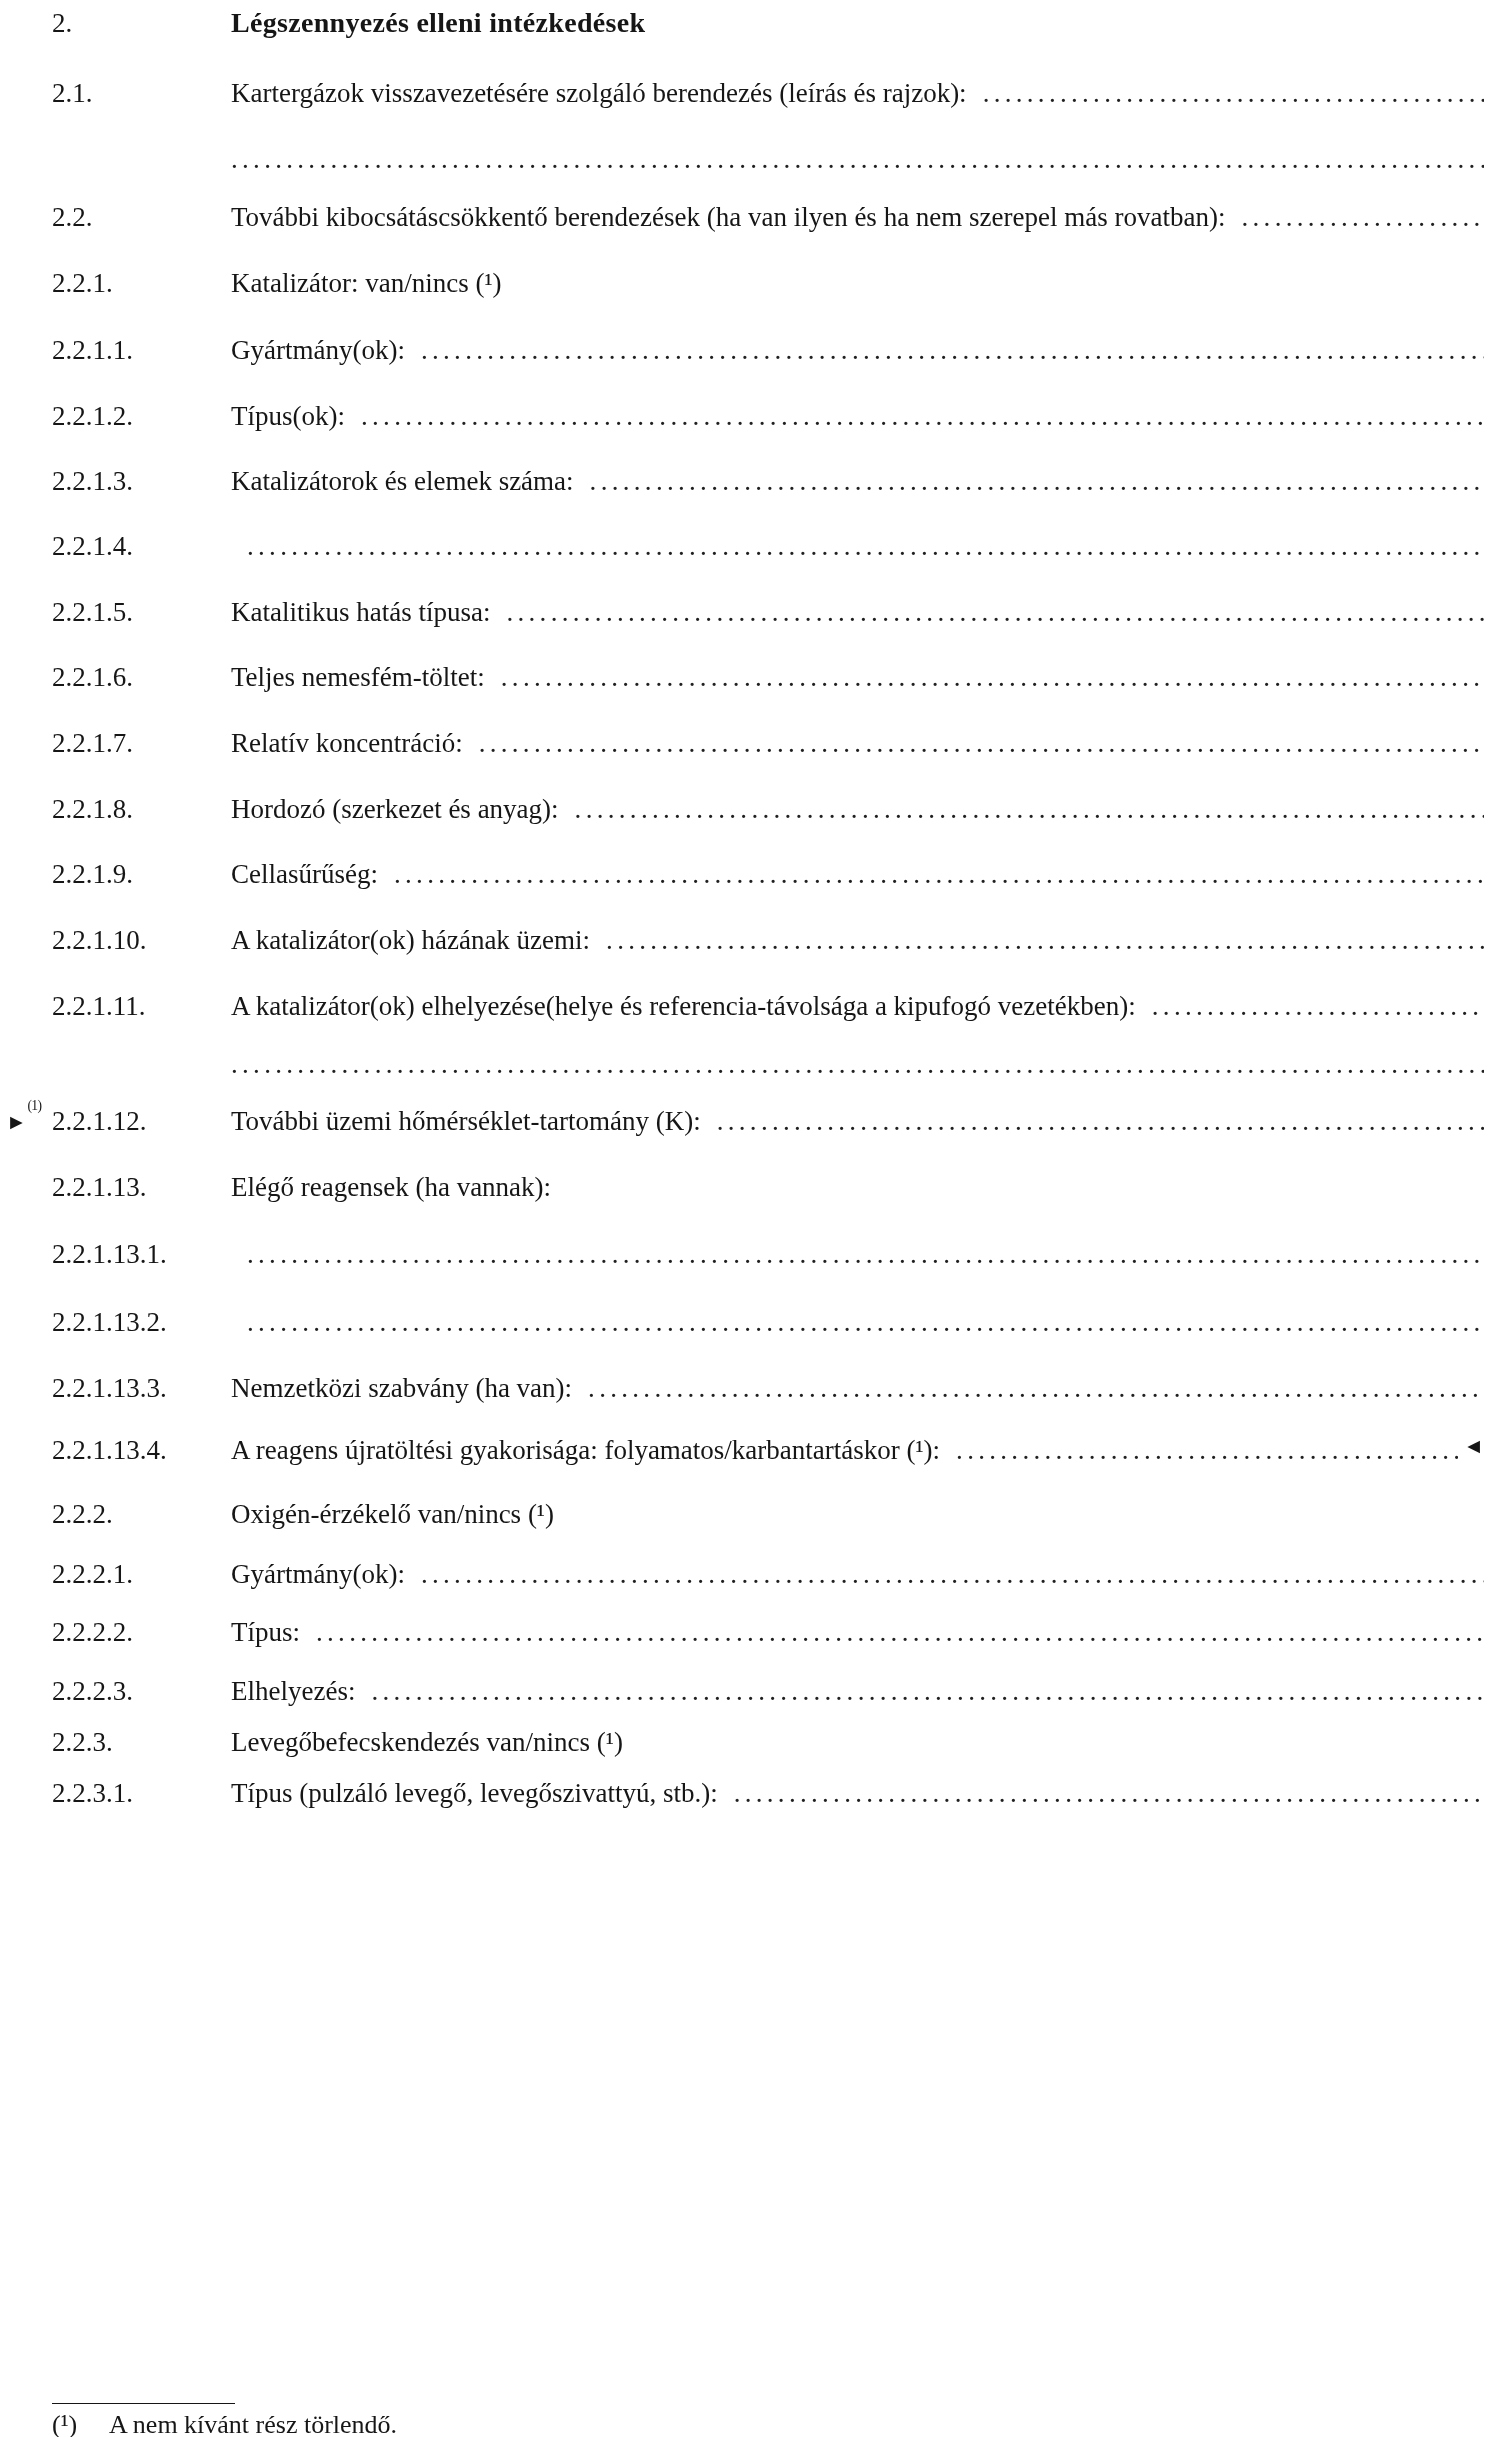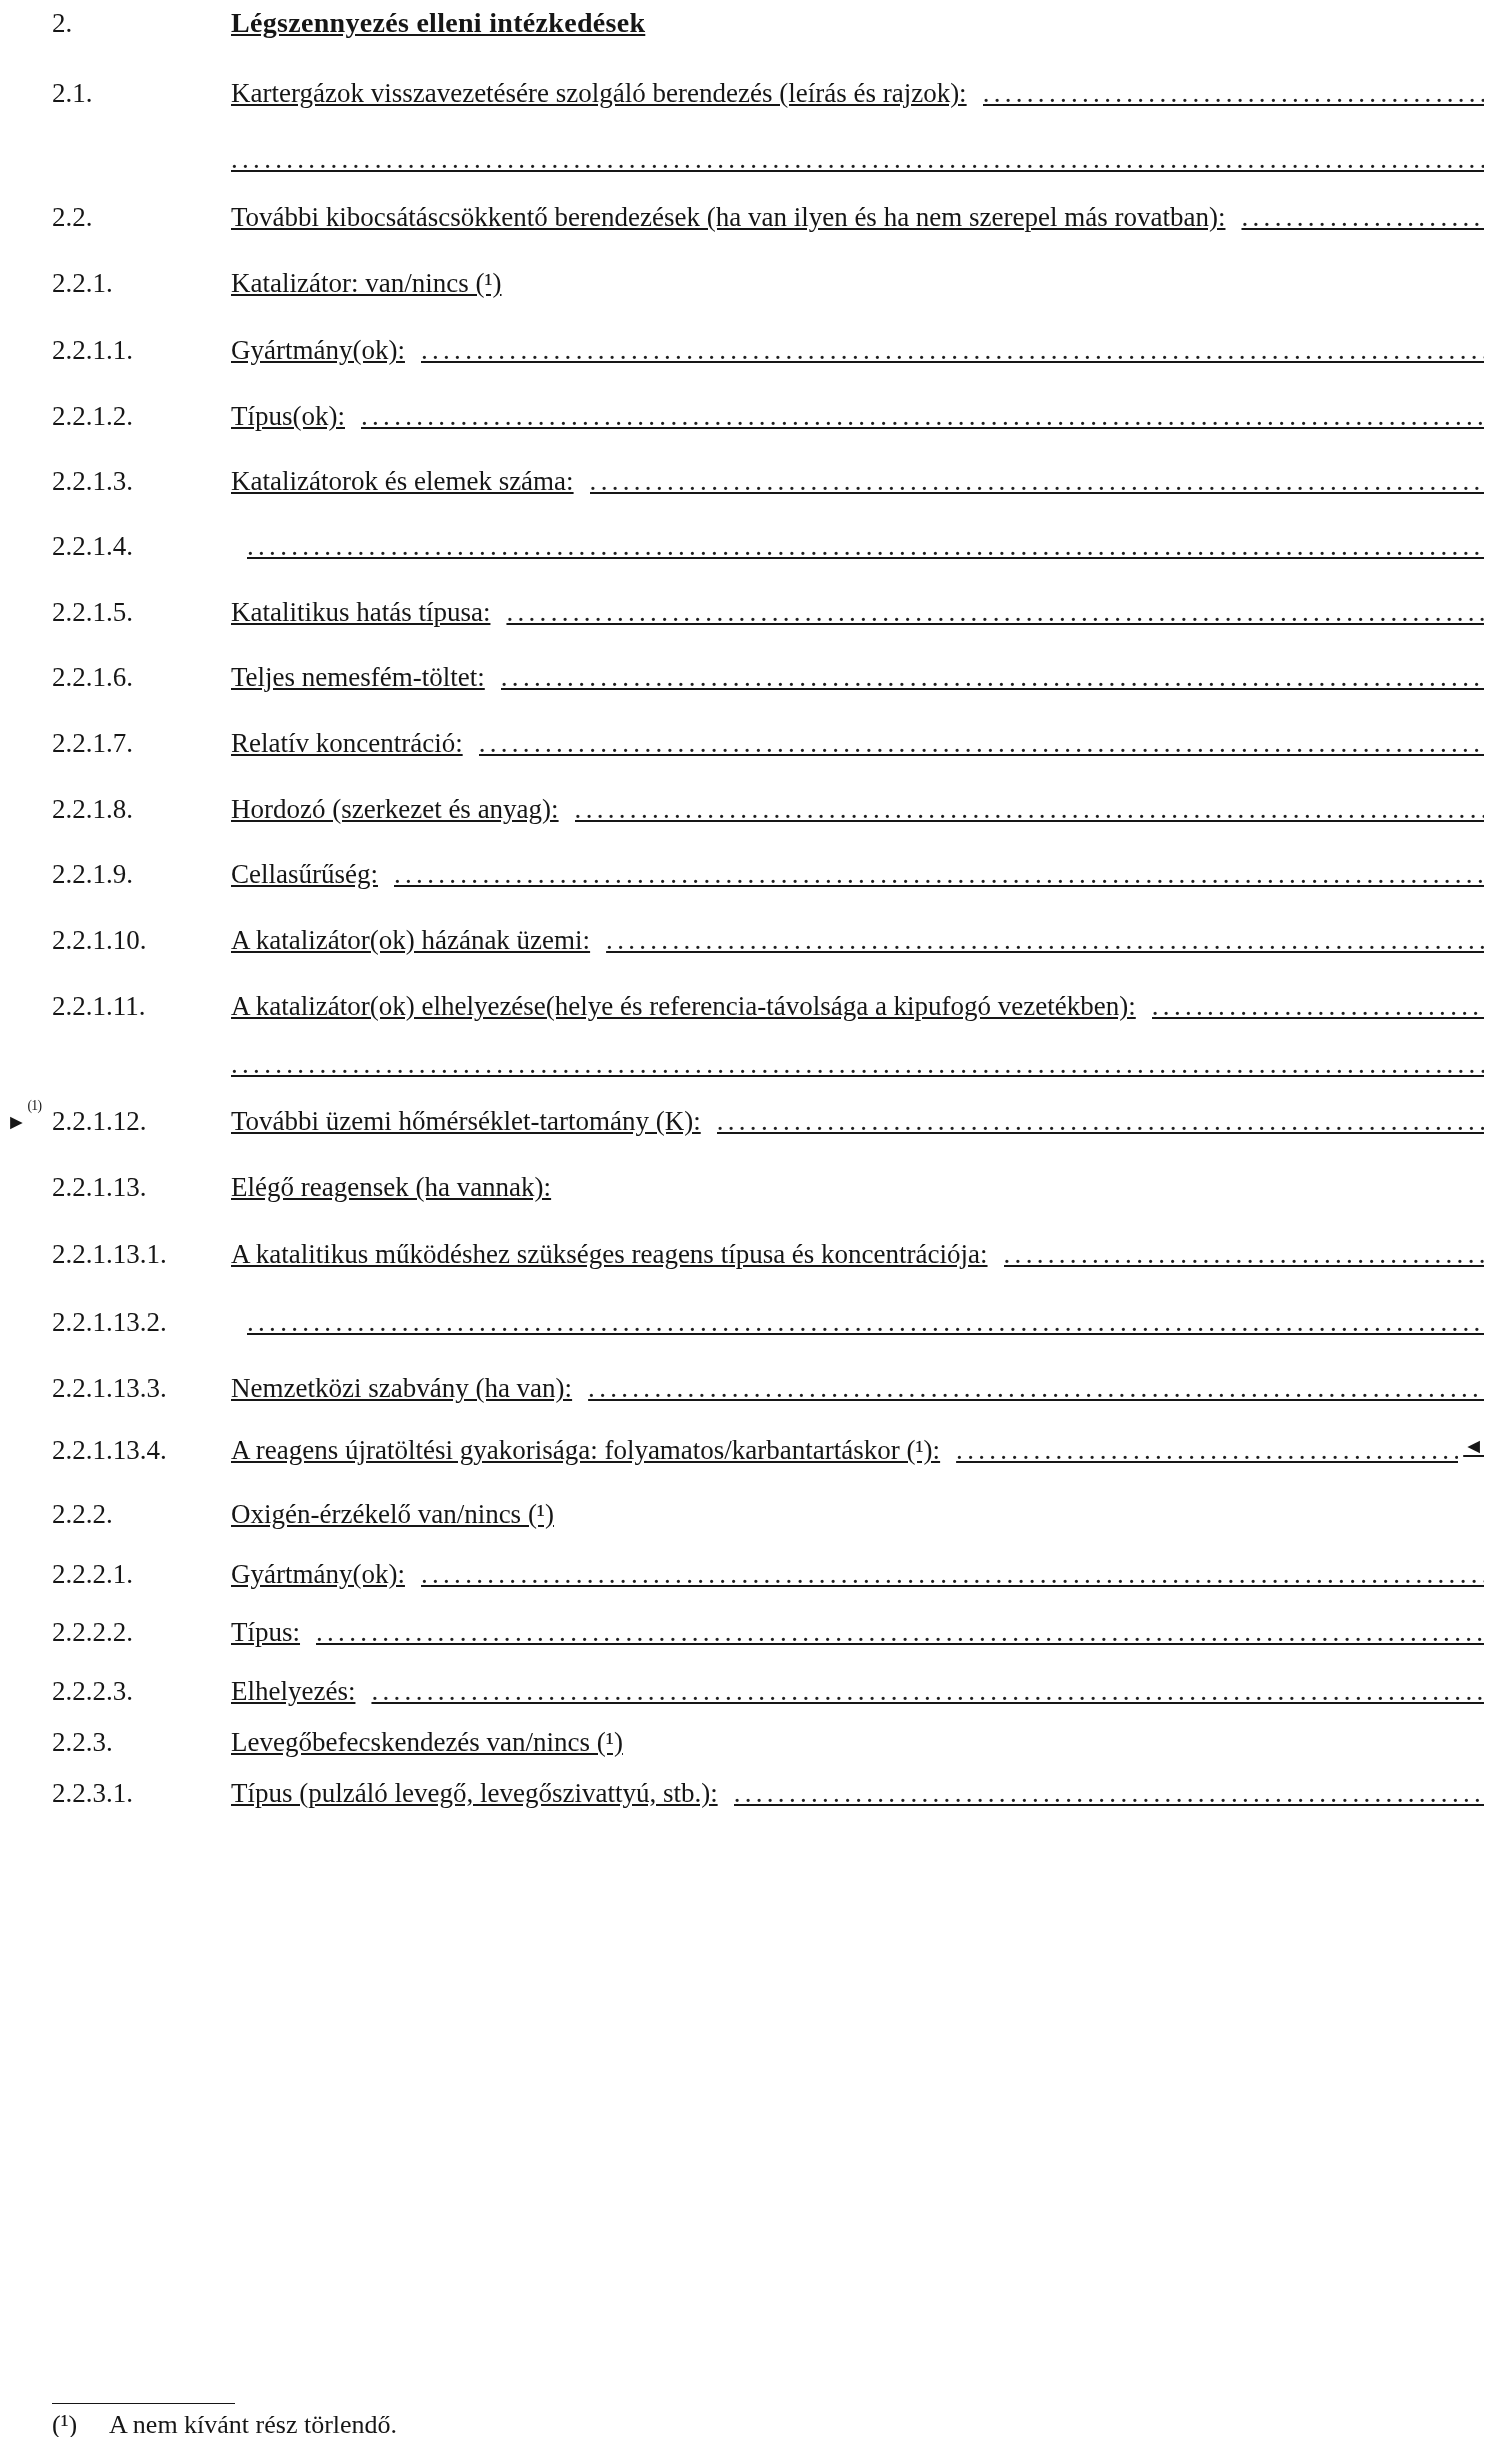--- a/index.html
+++ b/index.html
@@ -8,21 +8,21 @@
     font-family:"Liberation Serif","DejaVu Serif",serif;
     color:#161616;overflow:hidden;
   }
   .page{position:absolute;inset:0;background:#ffffff;}
   .row{
     position:absolute;left:52px;right:27px;
     display:flex;align-items:baseline;
     font-size:27px;line-height:36px;white-space:nowrap;
   }
   .num{flex:0 0 179px;width:179px;}
-  .desc{flex:1 1 auto;display:flex;align-items:center;overflow:hidden;text-decoration:underline;}
+  .desc{flex:1 1 auto;display:flex;align-items:center;overflow:hidden;}
   .label{flex:0 0 auto;}
   .dots{
     flex:1 1 auto;overflow:hidden;white-space:nowrap;
     letter-spacing:4.3px;margin-left:16px;color:#1f1f1f;
   }
   .cont .dots{margin-left:0;}
   .head .label{font-weight:bold;font-size:28px;letter-spacing:0.3px;}
   .amend-open{
     position:absolute;left:-46px;top:2.5px;
     font-size:21px;line-height:21px;
@@ -194,21 +194,20 @@
   <div class="row" style="top:1169px">
     <span class="num">2.2.1.13.</span>
     <span class="desc">
         <span class="label">Elégő reagensek (ha vannak):</span>
       </span>
   </div>
 
   <div class="row" style="top:1236px">
     <span class="num">2.2.1.13.1.</span>
     <span class="desc">
-      <span class="label">A katalitikus működéshez szükséges reagens típusa és koncentrációja:</span>
       <span class="dots">........................................................................................................................................................................</span>
     </span>
   </div>
 
   <div class="row" style="top:1304px">
     <span class="num">2.2.1.13.2.</span>
     <span class="desc">
       <span class="dots">........................................................................................................................................................................</span>
     </span>
   </div>

